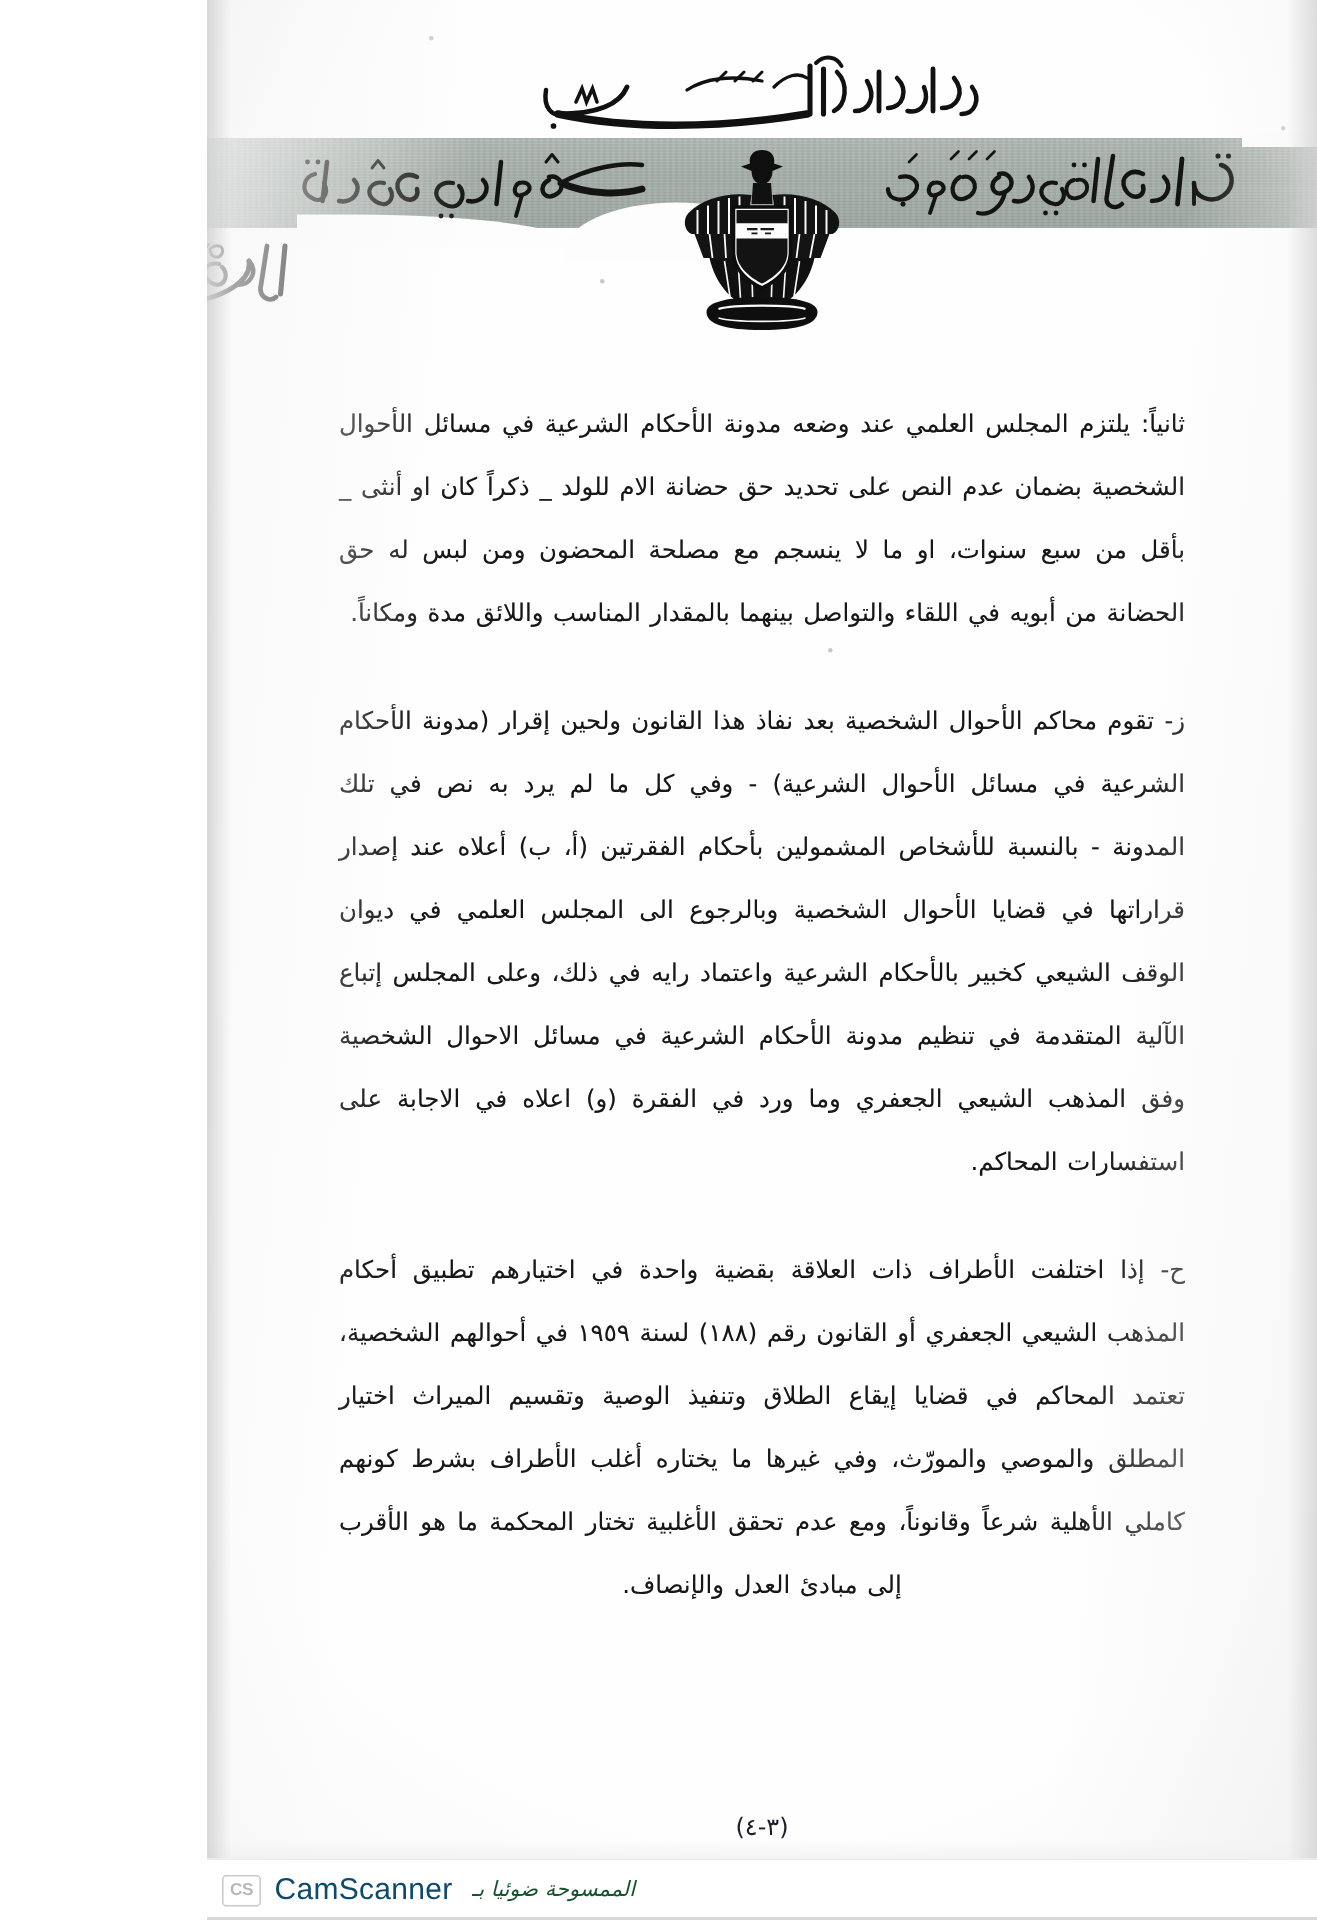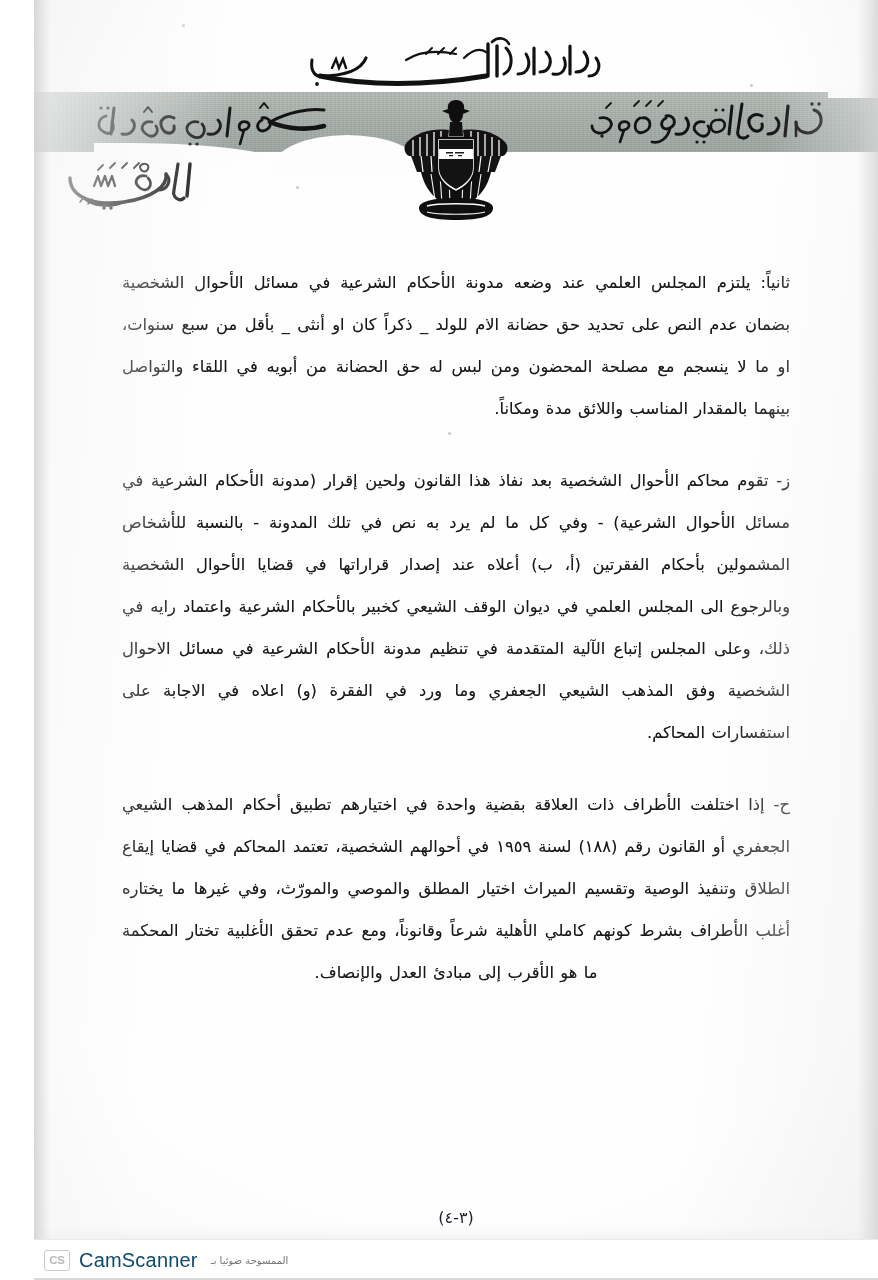--- a/index.html
+++ b/index.html
@@ -6,21 +6,21 @@
     margin: 0;
     padding: 0;
     background: #ffffff;
   }
   body {
     font-family: "Liberation Sans", sans-serif;
   }
 
   .page {
     position: relative;
-    width: 844px;
+    width: 740px;
     height: 1280px;
     background: #fefefe;
     overflow: hidden;
   }
 
   
   .scan-tint {
     position: absolute;
     inset: 0;
     background:
@@ -212,26 +212,27 @@
     flex: 0 0 auto;
   }
   .cs-word {
     color: #0c4a6e;
     font-family: "Liberation Sans", sans-serif;
     font-size: 20px;
     letter-spacing: 0.2px;
     flex: 0 0 auto;
   }
   .cs-arabic {
-    color: #737373;
+    color: #14532d;
     font-family: "DejaVu Sans", sans-serif;
-    font-size: 10px;
+    font-size: 14px;
     direction: rtl;
     flex: 0 0 auto;
     margin-left: 4px;
+    font-style: italic;
   }
   .footer-rule {
     position: absolute;
     left: 0; right: 0;
     bottom: 0;
     height: 2px;
     background: #d8d8d8;
     z-index: 46;
   }
   .ghost-strip {

